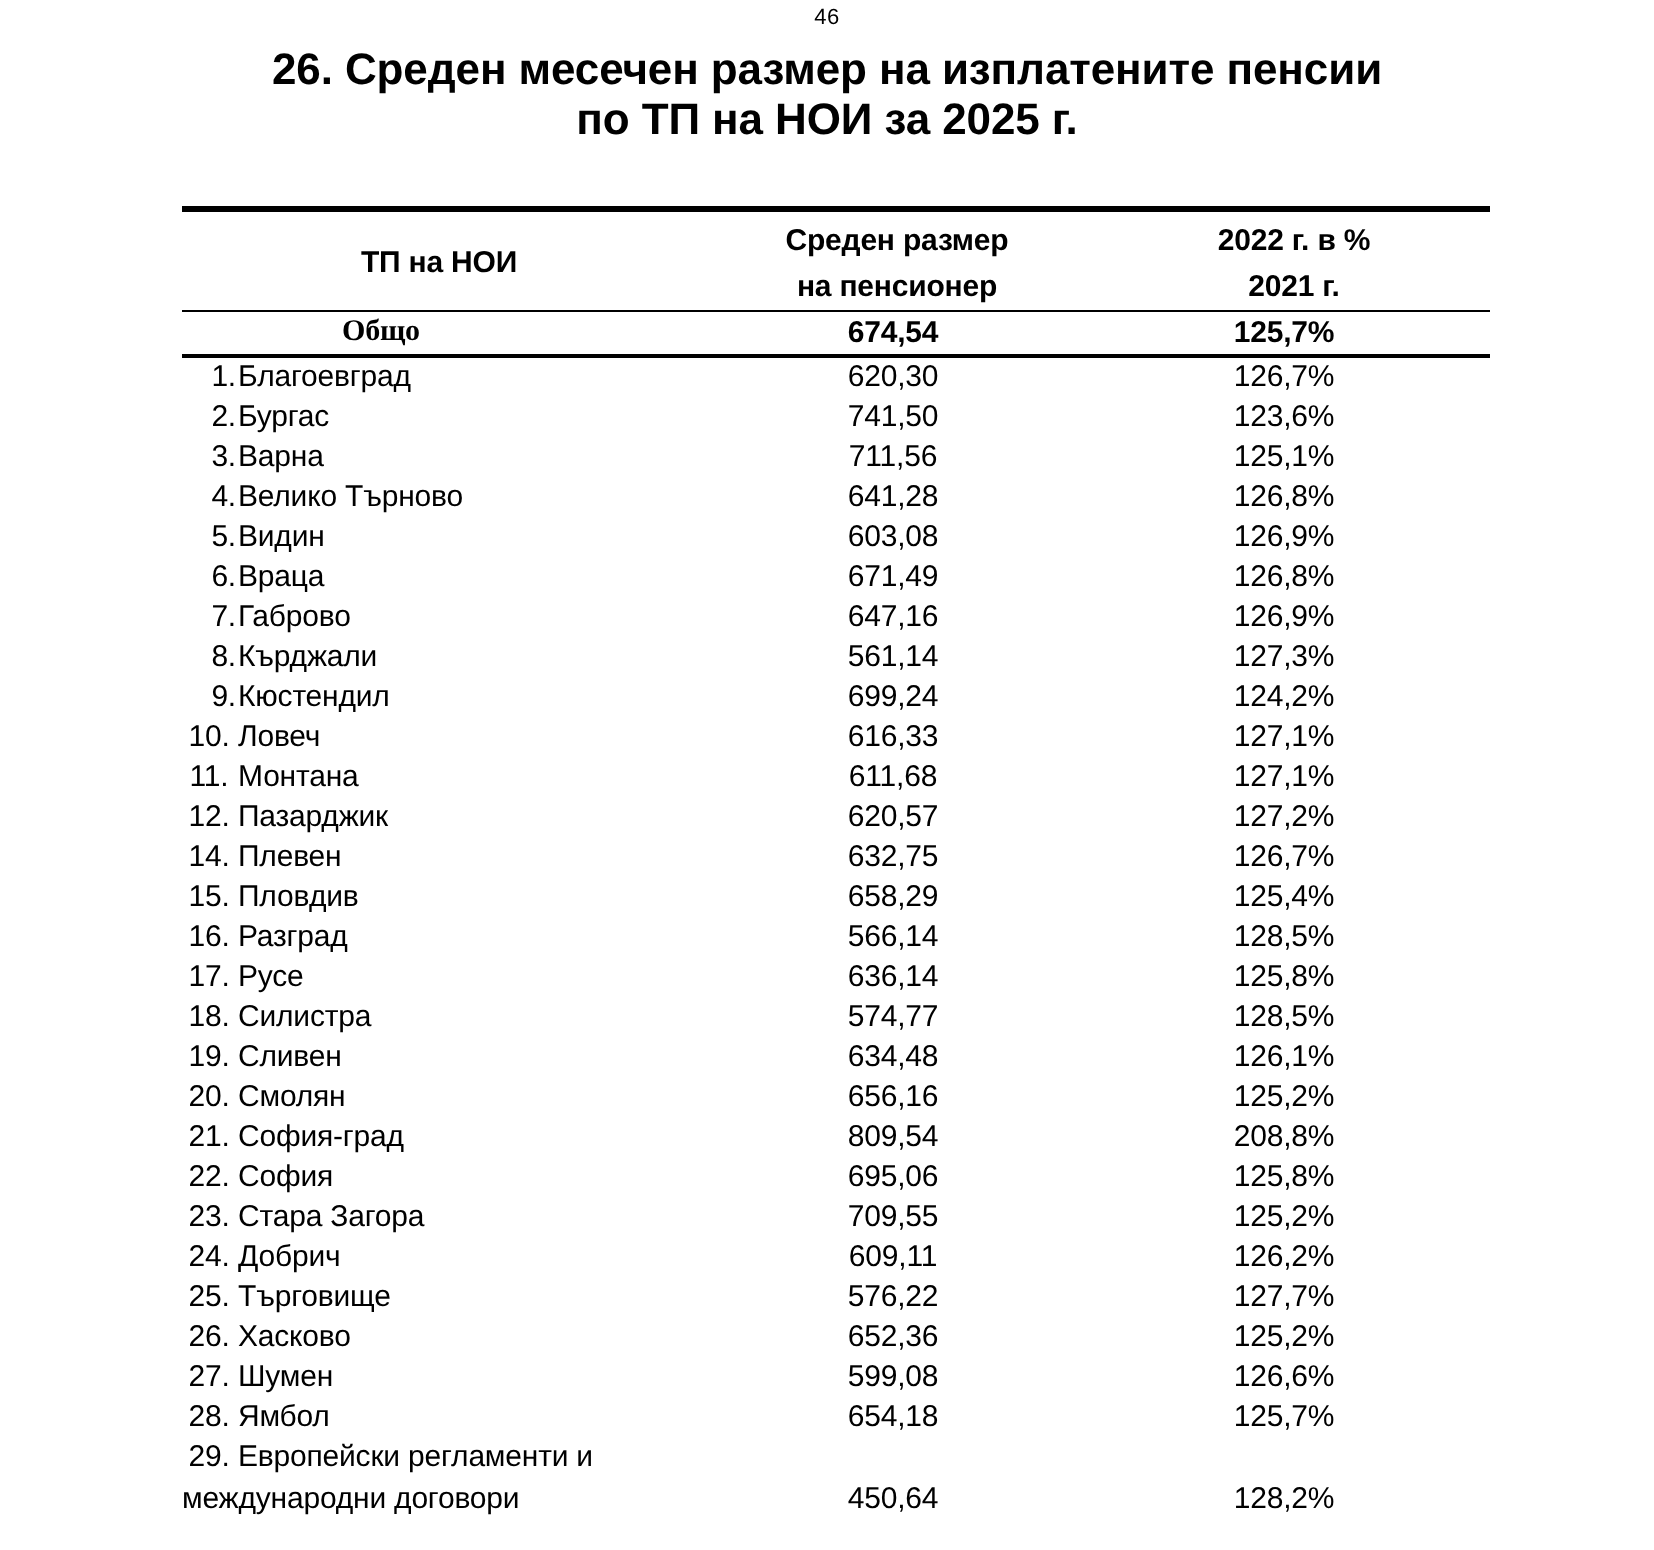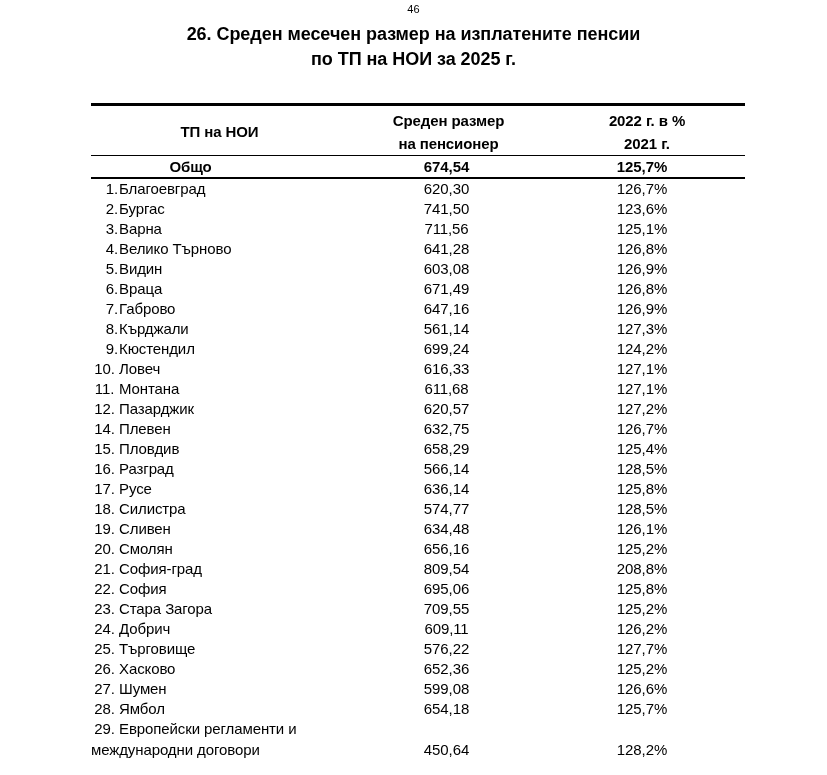--- a/index.html
+++ b/index.html
@@ -36,21 +36,21 @@
     letter-spacing: 0.2px;
   }
 
   
   .doc-title {
     position: absolute;
     top: 22px;
     left: 0;
     width: 827px;
     text-align: center;
-    font-size: 18px;
+    font-size: 22px;
     font-weight: bold;
     line-height: 25px;
     letter-spacing: -0.05px;
   }
   .doc-title .line2 {
     display: block;
   }
 
   
   .table-wrap {
@@ -102,21 +102,21 @@
     height: 20px;
     letter-spacing: -0.1px;
   }
 
   
   tr.total-row td {
     font-weight: bold;
     height: 21px;
     line-height: 21px;
   }
-  tr.total-row td.name  { text-align: center; padding-right: 58px; }
+  tr.total-row td.name  { text-align: center; padding-right: 58px; font-family: Liberation Serif, serif; }
   tr.total-row td.size  { text-align: center; }
   tr.total-row td.pct   { text-align: center; }
 
   
   td.name {
     text-align: left;
     white-space: nowrap;
   }
   td.name .idx {
     display: inline-block;

